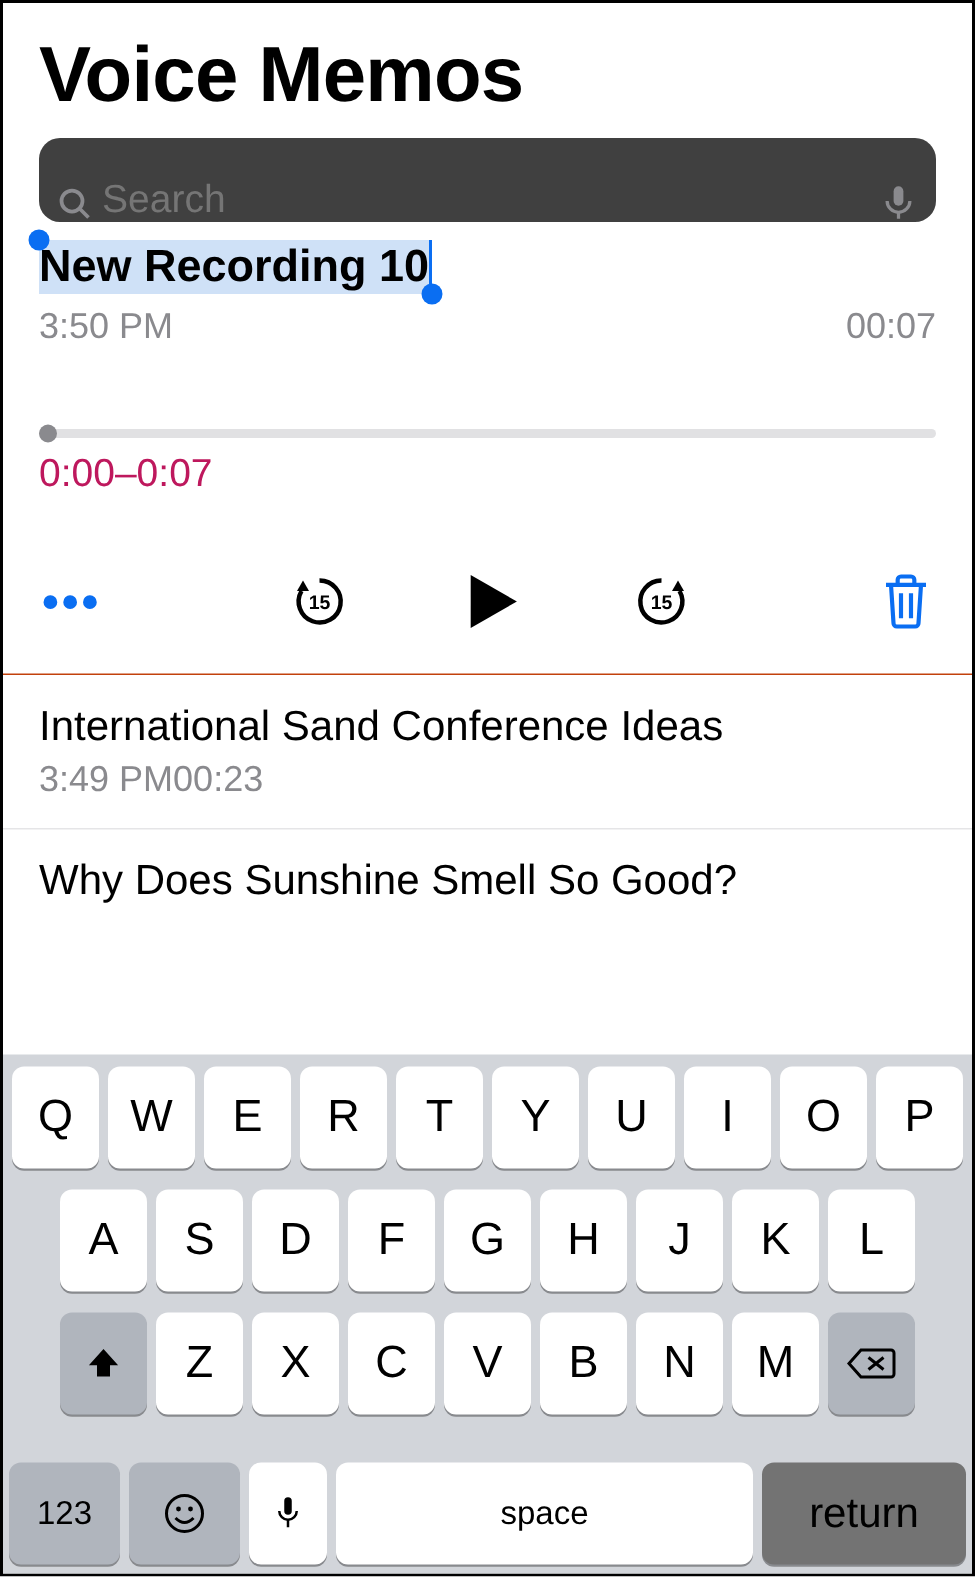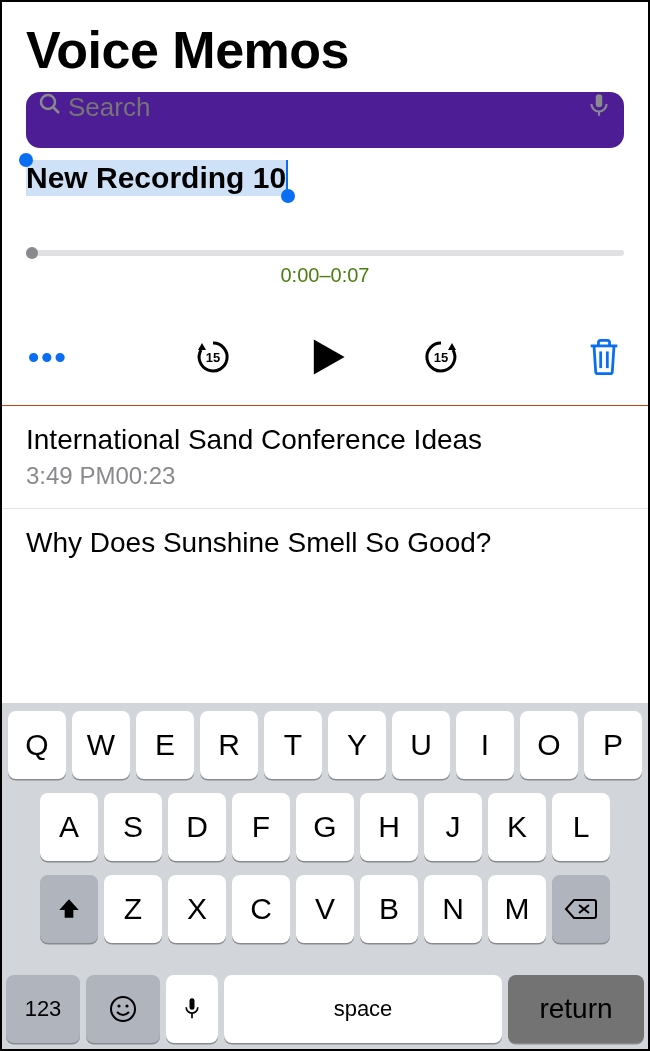--- a/index.html
+++ b/index.html
@@ -2,39 +2,39 @@
 <html><head>
 <meta charset="utf-8">
 <style>
   * { box-sizing: border-box; margin: 0; padding: 0; }
   html, body { width: 650px; height: 1051px; overflow: hidden; font-family: -apple-system, "Helvetica Neue", Arial, sans-serif; background: #fff; color: #000; }
   .screen { width: 650px; height: 1051px; border: 2px solid #000; position: relative; display: flex; flex-direction: column; }
 
   .header { padding: 18px 24px 0 24px; }
   .title { font-size: 52px; font-weight: 800; letter-spacing: -0.5px; }
 
-  .search-wrap { margin: 12px 24px 0 24px; background: #4c1d95; border-radius: 14px; height: 56px; display: flex; align-items: flex-start; padding: 0 12px; }
+  .search-wrap { margin: 12px 24px 0 24px; background: #404040; border-radius: 14px; height: 56px; display: flex; align-items: flex-end; padding: 0 12px; }
   .search-icon { width: 24px; height: 24px; flex: 0 0 auto; }
   .search-input { border: none; background: transparent; font-size: 26px; color: #8a8a8e; margin-left: 6px; flex: 1; outline: none; }
   .mic-btn { width: 26px; height: 26px; flex: 0 0 auto; }
 
   .list { flex: 1; overflow: hidden; }
 
   .item-expanded { padding: 12px 24px 20px 24px; border-bottom: 1px solid #c2410c; }
   .rec-title-row { position: relative; display: inline-block; }
   .rec-title { font-size: 30px; font-weight: 600; background: #cfe1f7; border-right: 2px solid #0a6ef2; padding: 0 0px; display: inline-block; line-height: 1.2; }
   .sel-dot { position: absolute; width: 14px; height: 14px; background: #0a6ef2; border-radius: 50%; }
   .sel-dot.start { left: -7px; top: -7px; }
   .sel-dot.end { right: -7px; bottom: -7px; }
   .meta-row { display: flex; justify-content: space-between; margin-top: 8px; font-size: 24px; color: #8a8a8e; }
 
   .scrubber { margin-top: 54px; position: relative; }
   .track { height: 6px; background: #e1e1e3; border-radius: 3px; }
   .thumb { position: absolute; left: 0; top: -3px; width: 12px; height: 12px; background: #8a8a8e; border-radius: 50%; }
-  .time-row { display: flex; justify-content: center; margin-top: 8px; font-size: 20px; color: #4d7c0f; }
+  .time-row { display: flex; justify-content: flex-start; margin-top: 8px; font-size: 26px; color: #be185d; }
 
   .controls { margin-top: 48px; display: flex; align-items: center; justify-content: space-between; padding: 0 2px 6px 2px; }
   .dots { color: #0a6ef2; font-size: 32px; letter-spacing: 2px; font-weight: 800; }
   .center-controls { display: flex; align-items: center; gap: 72px; justify-content: flex-end; }
   .skip { width: 40px; height: 40px; }
   .play { width: 44px; height: 44px; }
   .trash { width: 36px; height: 40px; }
 
   .item { padding: 18px 24px 18px 24px; border-bottom: 1px solid #e5e5e7; }
   .item .t { font-size: 28px; font-weight: 400; }
@@ -83,20 +83,24 @@
   </div>
 
   <div class="list">
 
     <div class="item-expanded">
       <div class="rec-title-row">
         <span class="sel-dot start"></span>
         <span class="rec-title">New Recording 10</span>
         <span class="sel-dot end"></span>
       </div>
+      <div class="meta-row">
+        <span>3:50 PM</span>
+        <span>00:07</span>
+      </div>
 
       <div class="scrubber">
         <div class="track"></div>
         <div class="thumb"></div>
       </div>
       <div class="time-row">
         <span>0:00</span>
         <span>–0:07</span>
       </div>
 

